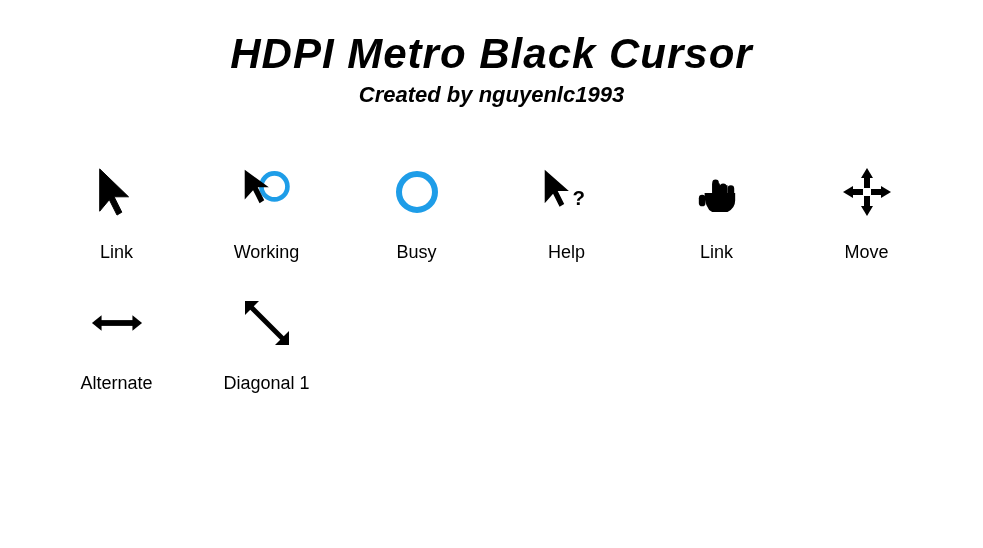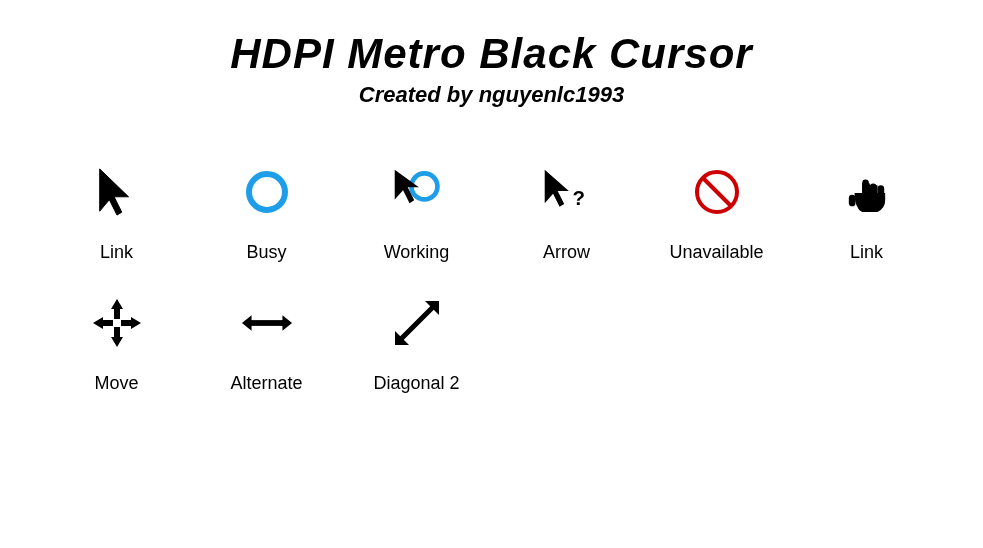--- a/index.html
+++ b/index.html
@@ -101,58 +101,49 @@
     <div class="cursor-icon">
       <svg class="arrow-svg" viewBox="0 0 44 52" fill="none" xmlns="http://www.w3.org/2000/svg">
         <polygon points="4,2 4,46 14,34 22,50 27,47 19,31 34,31" fill="#000000" stroke="#000000" stroke-width="1"></polygon>
       </svg>
     </div>
     <span class="cursor-label">Link</span>
   </div>
 
   <div class="cursor-item">
     <div class="cursor-icon">
+      <svg class="working-svg" viewBox="0 0 56 56" fill="none" xmlns="http://www.w3.org/2000/svg">
+
+        <circle cx="36" cy="22" r="14" stroke="#1e9de8" stroke-width="5" fill="none"></circle>
+
+        <polygon points="4,4 4,36 13,26 20,40 25,37 18,23 30,23" fill="#000000"></polygon>
+      </svg>
+    </div>
+    <span class="cursor-label">Working</span>
+  </div>
+
+  <div class="cursor-item">
+    <div class="cursor-icon">
       <svg viewBox="0 0 50 50" width="50" height="50" fill="none" xmlns="http://www.w3.org/2000/svg">
         <circle cx="25" cy="25" r="18" stroke="#1e9de8" stroke-width="6" fill="none"></circle>
       </svg>
     </div>
     <span class="cursor-label">Busy</span>
-  </div>
-
-  <div class="cursor-item">
-    <div class="cursor-icon">
-      <svg class="working-svg" viewBox="0 0 56 56" fill="none" xmlns="http://www.w3.org/2000/svg">
-
-        <circle cx="36" cy="22" r="14" stroke="#1e9de8" stroke-width="5" fill="none"></circle>
-
-        <polygon points="4,4 4,36 13,26 20,40 25,37 18,23 30,23" fill="#000000"></polygon>
-      </svg>
-    </div>
-    <span class="cursor-label">Working</span>
   </div>
 
   <div class="cursor-item">
     <div class="cursor-icon">
       <svg class="help-svg" viewBox="0 0 56 56" fill="none" xmlns="http://www.w3.org/2000/svg">
         <polygon points="4,4 4,40 13,30 20,44 25,41 18,27 30,27" fill="#000000"></polygon>
         <text x="34" y="42" font-size="22" font-weight="bold" fill="#000" font-family="Arial">?</text>
       </svg>
     </div>
-    <span class="cursor-label">Arrow</span>
-  </div>
-
-  <div class="cursor-item">
-    <div class="cursor-icon">
-      <svg class="unavailable-svg" viewBox="0 0 52 52" fill="none" xmlns="http://www.w3.org/2000/svg">
-        <circle cx="26" cy="26" r="20" stroke="#cc0000" stroke-width="4" fill="white"></circle>
-        <line x1="11" y1="11" x2="41" y2="41" stroke="#cc0000" stroke-width="4"></line>
-      </svg>
-    </div>
-    <span class="cursor-label">Unavailable</span>
-  </div>
+    <span class="cursor-label">Help</span>
+  </div>
+
 
   <div class="cursor-item">
     <div class="cursor-icon">
       <svg class="link-svg" viewBox="0 0 46 54" fill="none" xmlns="http://www.w3.org/2000/svg">
 
         <rect x="18" y="14" width="7" height="20" rx="3.5" fill="#000"></rect>
 
         <rect x="26" y="18" width="7" height="16" rx="3.5" fill="#000"></rect>
 
         <rect x="34" y="20" width="7" height="14" rx="3.5" fill="#000"></rect>
@@ -190,29 +181,29 @@
       <svg class="horiz-svg" viewBox="0 0 56 30" fill="none" xmlns="http://www.w3.org/2000/svg">
         <polygon points="2,15 12,7 12,23" fill="#000"></polygon>
         <rect x="10" y="12" width="36" height="6" fill="#000"></rect>
         <polygon points="54,15 44,7 44,23" fill="#000"></polygon>
       </svg>
     </div>
     <span class="cursor-label">Alternate</span>
   </div>
 
 
-
-  <div class="cursor-item">
-    <div class="cursor-icon">
-      <svg class="diag2-svg" viewBox="0 0 52 52" fill="none" xmlns="http://www.w3.org/2000/svg">
-
-        <polygon points="48,4 34,4 48,18" fill="#000"></polygon>
-
-        <polygon points="4,48 18,48 4,34" fill="#000"></polygon>
-
-        <line x1="44" y1="8" x2="8" y2="44" stroke="#000" stroke-width="5" stroke-linecap="round"></line>
-      </svg>
-    </div>
-    <span class="cursor-label">Diagonal 2</span>
-  </div>
+  <div class="cursor-item">
+    <div class="cursor-icon">
+      <svg class="diag1-svg" viewBox="0 0 52 52" fill="none" xmlns="http://www.w3.org/2000/svg">
+
+        <polygon points="4,4 4,18 18,4" fill="#000"></polygon>
+
+        <polygon points="48,48 48,34 34,48" fill="#000"></polygon>
+
+        <line x1="8" y1="8" x2="44" y2="44" stroke="#000" stroke-width="5" stroke-linecap="round"></line>
+      </svg>
+    </div>
+    <span class="cursor-label">Diagonal 1</span>
+  </div>
+
 
 
 </div>
 
 </body></html>

